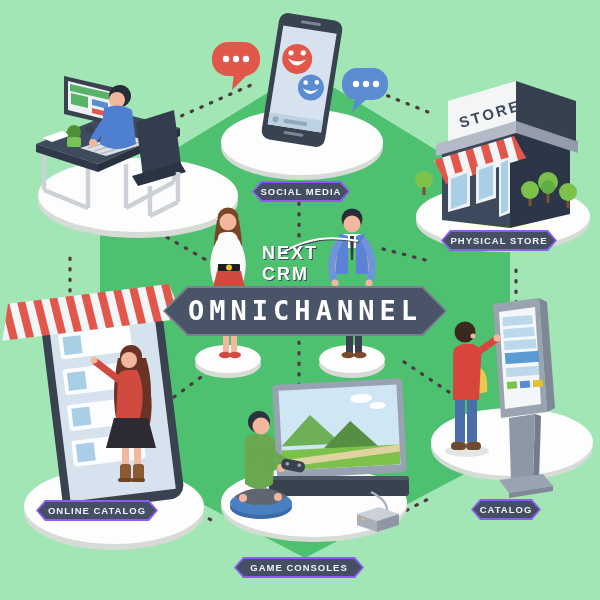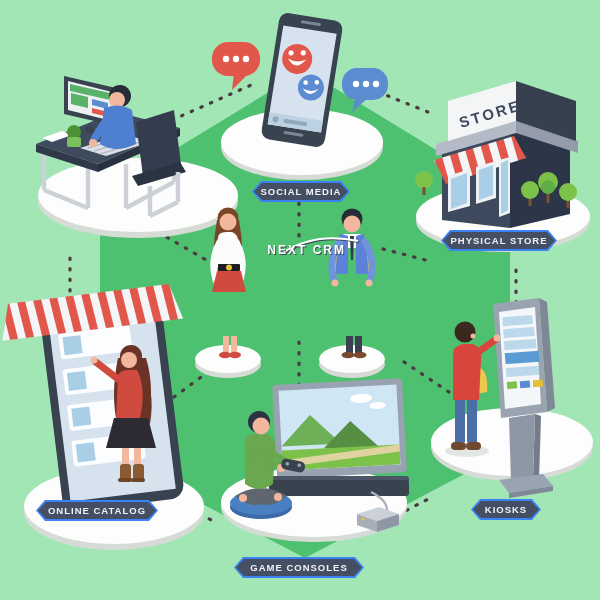--- a/index.html
+++ b/index.html
@@ -2,36 +2,36 @@
 <html><head>
 <meta charset="utf-8">
 <style>
   html,body{margin:0;padding:0;background:#e8e8e8;}
   .stage{position:relative;width:600px;height:600px;overflow:hidden;background:#a3e6b5;font-family:"Liberation Sans",sans-serif;}
   .hex{position:absolute;inset:0;background:#4ec171;
        clip-path:polygon(305px 70px,510px 195px,510px 450px,305px 558px,100px 450px,100px 195px);}
   .abs{position:absolute;}
   svg{display:block;overflow:visible;}
   
-  .badge{position:absolute;height:21px;transform:translateX(-50%);background:#3b82f6;
+  .badge{position:absolute;height:21px;transform:translateX(-50%);background:#8b5cf6;
          clip-path:polygon(9px 0,calc(100% - 9px) 0,100% 50%,calc(100% - 9px) 100%,9px 100%,0 50%);}
   .badge-b{position:absolute;inset:2px;background:#454f63;
          clip-path:polygon(8px 0,calc(100% - 8px) 0,100% 50%,calc(100% - 8px) 100%,8px 100%,0 50%);}
   .badge-t{position:absolute;inset:0;text-align:center;line-height:21px;
          font-weight:bold;font-size:9.5px;letter-spacing:1px;color:#f0f2f5;}
   
   .banner{position:absolute;left:163px;top:286px;width:284px;height:50px;background:#77818f;
          clip-path:polygon(0 50%,24px 0,calc(100% - 24px) 0,100% 50%,calc(100% - 24px) 100%,24px 100%);}
   .banner-b{position:absolute;inset:2px;background:#4a5468;
          clip-path:polygon(0 50%,23px 0,calc(100% - 23px) 0,100% 50%,calc(100% - 23px) 100%,23px 100%);}
   .banner-t{position:absolute;inset:0;text-align:center;line-height:49px;color:#ffffff;
          font-family:"DejaVu Sans Mono",monospace;font-weight:bold;font-size:27px;letter-spacing:5px;}
   
-  .logo-t{position:absolute;left:262px;top:243px;width:84px;text-align:right;color:#ffffff;
-         font-weight:bold;font-size:12px;letter-spacing:2px;text-shadow:1px 1px 0 #3e4856;}
+  .logo-t{position:absolute;left:262px;top:243px;width:84px;text-align:left;color:#ffffff;
+         font-weight:bold;font-size:18px;letter-spacing:2px;text-shadow:1px 1px 0 #3e4856;}
 </style>
 </head>
 <body>
 
 <div class="stage">
 
   <div class="hex"></div>
 
   <svg class="abs" style="left:0;top:0" width="600" height="600">
     <g stroke="#4a3a42" stroke-width="3.2" stroke-linecap="round" stroke-dasharray="1.5 9">
@@ -343,20 +343,24 @@
         <circle cx="155" cy="87" r="3.5" fill="#f2b79c"></circle>
           <circle cx="189" cy="87" r="3.5" fill="#f2b79c"></circle>
         <rect x="166" y="140" width="7" height="17" fill="#3a4150"></rect>
         <rect x="175" y="140" width="7" height="17" fill="#3a4150"></rect>
         <ellipse cx="168" cy="159" rx="6.5" ry="3.2" fill="#7a4a2e"></ellipse>
         <ellipse cx="180" cy="159" rx="6.5" ry="3.2" fill="#7a4a2e"></ellipse>
       </g>
     </svg>
   </div>
 
+  <div class="banner">
+    <div class="banner-b"></div>
+    <div class="banner-t">OMNICHANNEL</div>
+  </div>
 
   <svg class="abs" style="left:258px;top:226px" width="104" height="28">
     <path d="M27 27 Q59 7 101 16" stroke="#3e4856" stroke-width="2" fill="none"></path>
     <path d="M26 26 Q58 6 100 15" stroke="#ffffff" stroke-width="2" fill="none"></path>
   </svg>
   <div class="logo-t">NEXT CRM</div>
 
   <div class="badge" style="left:301px;top:181px;width:98px">
     <div class="badge-b"></div>
       <span class="badge-t">SOCIAL MEDIA</span>
@@ -368,16 +372,16 @@
   <div class="badge" style="left:299px;top:557px;width:130px">
     <div class="badge-b"></div>
       <span class="badge-t">GAME CONSOLES</span>
   </div>
   <div class="badge" style="left:97px;top:500px;width:122px">
     <div class="badge-b"></div>
       <span class="badge-t">ONLINE CATALOG</span>
   </div>
   <div class="badge" style="left:506px;top:499px;width:70px">
     <div class="badge-b"></div>
-      <span class="badge-t">KIOSKS</span>
+      <span class="badge-t">CATALOG</span>
   </div>
 
 </div>
 
 </body></html>

